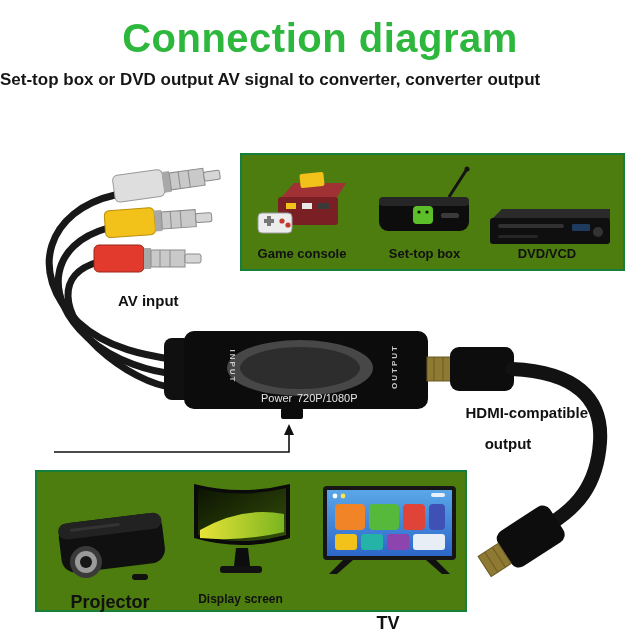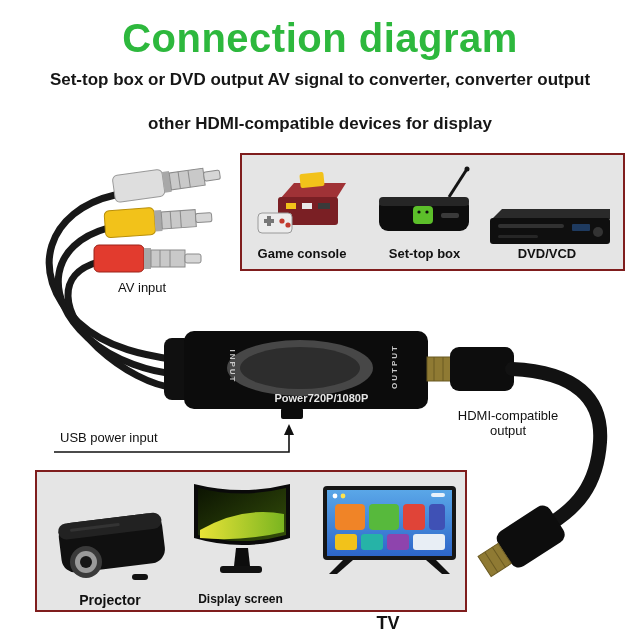--- a/index.html
+++ b/index.html
@@ -5,39 +5,38 @@
   html,body{margin:0;padding:0;background:#fff;}
   .canvas{
     position:relative;width:640px;height:637px;background:#fff;overflow:hidden;
     font-family:"Liberation Sans",sans-serif;color:#111;
   }
   .abs{position:absolute;}
   .title{
     top:16px;left:0;width:640px;text-align:center;
     font-size:40px;font-weight:800;color:#2db83d;letter-spacing:.5px;
   }
-  .desc{left:0;width:640px;text-align:center;font-size:17px;font-weight:700;color:#161616;}
+  .desc{left:0;width:640px;text-align:left;font-size:17px;font-weight:700;color:#161616;}
   .desc.l1{top:70px}.desc.l2{top:92px}.desc.l3{top:114px}
-  .redbox{border:2px solid #7f1d1d;background:#e5e5e5;box-sizing:border-box;}
+  .redbox{border:2px solid #15803d;background:#4d7c0f;box-sizing:border-box;}
   .srcbox{left:240px;top:153px;width:385px;height:118px;}
   .outbox{left:35px;top:470px;width:432px;height:142px;}
   .devlabel{font-size:13px;font-weight:700;text-align:center;color:#111;}
-  .biglabel{font-size:13px;font-weight:400;color:#111;}
+  .biglabel{font-size:15px;font-weight:700;color:#111;margin-top:12px;}
   .vlabel{font-size:8px;font-weight:700;color:#c9c9c9;letter-spacing:2px;text-align:center;}
-  .convlabel{font-size:11px;font-weight:700;color:#e6e6e6;text-align:center;}
+  .convlabel{font-size:11px;font-weight:400;color:#e6e6e6;text-align:left;}
   svg{display:block;}
 </style>
 </head>
 <body>
 
 <div class="canvas">
 
   <div class="abs title">Connection diagram</div>
   <div class="abs desc l1">Set-top box or DVD output AV signal to converter, converter output</div>
-  <div class="abs desc l3">other HDMI-compatible devices for display</div>
 
   <div class="abs redbox srcbox">
 
     <svg class="abs" style="left:14px;top:12px" width="92" height="78" viewBox="0 0 92 78">
       <polygon points="24,32 38,16 90,16 80,32" fill="#a03236"></polygon>
       <rect x="22" y="30" width="60" height="28" rx="3" fill="#7a1f24"></rect>
       <rect x="44" y="6" width="24" height="14" rx="2" fill="#f2c21a" transform="rotate(-6 56 13)"></rect>
       <rect x="30" y="36" width="10" height="6" fill="#f2c21a"></rect>
       <rect x="46" y="36" width="10" height="6" fill="#e8e8e8"></rect>
       <rect x="62" y="36" width="12" height="6" fill="#3a3a3a"></rect>
@@ -136,22 +135,21 @@
       <polygon points="289,424 284,435 294,435" fill="#111" stroke="none"></polygon>
     </g>
   </svg>
 
   <div class="abs vlabel" style="left:212px;top:362px;width:40px;transform:rotate(90deg)">INPUT</div>
   <div class="abs vlabel" style="left:370px;top:362px;width:48px;transform:rotate(-90deg)">OUTPUT</div>
   <div class="abs convlabel" style="left:261px;top:392px;width:60px">Power</div>
   <div class="abs convlabel" style="left:297px;top:392px;width:82px">720P/1080P</div>
 
   <div class="abs biglabel" style="left:118px;top:280px">AV input</div>
-  <div class="abs biglabel" style="left:60px;top:430px">USB power input</div>
-  <div class="abs biglabel" style="left:428px;top:408px;width:160px;text-align:center">HDMI-compatible</div>
+  <div class="abs biglabel" style="left:428px;top:392px;width:160px;text-align:right">HDMI-compatible</div>
   <div class="abs biglabel" style="left:428px;top:423px;width:160px;text-align:center">output</div>
 
   <div class="abs redbox outbox">
 
     <svg class="abs" style="left:15px;top:14px" width="120" height="100" viewBox="0 0 120 100">
       <g transform="rotate(-7 60 58)">
         <rect x="8" y="32" width="104" height="50" rx="14" fill="#101010"></rect>
         <rect x="8" y="32" width="104" height="16" rx="8" fill="#222"></rect>
         <rect x="20" y="38" width="50" height="3" rx="1.5" fill="#333"></rect>
       </g>
@@ -197,17 +195,17 @@
       <rect x="106" y="18" width="16" height="26" rx="4" fill="#3f51b5"></rect>
       <rect x="12" y="48" width="22" height="16" rx="3" fill="#f2c21a"></rect>
       <rect x="38" y="48" width="22" height="16" rx="3" fill="#26b3a7"></rect>
       <rect x="64" y="48" width="22" height="16" rx="3" fill="#8e44ad"></rect>
       <rect x="90" y="48" width="32" height="16" rx="3" fill="#e8eef5"></rect>
       <polygon points="20,74 30,74 14,88 6,88" fill="#111"></polygon>
       <polygon points="103,74 113,74 127,88 119,88" fill="#111"></polygon>
     </svg>
   </div>
 
-  <div class="abs devlabel" style="left:55px;top:592px;width:110px;font-size:14px">Projector</div>
+  <div class="abs devlabel" style="left:55px;top:592px;width:110px;font-size:18px">Projector</div>
   <div class="abs devlabel" style="left:183px;top:592px;width:115px;font-size:12px">Display screen</div>
   <div class="abs devlabel" style="left:340px;top:613px;width:96px;font-size:18px">TV</div>
 
 </div>
 
 </body></html>

